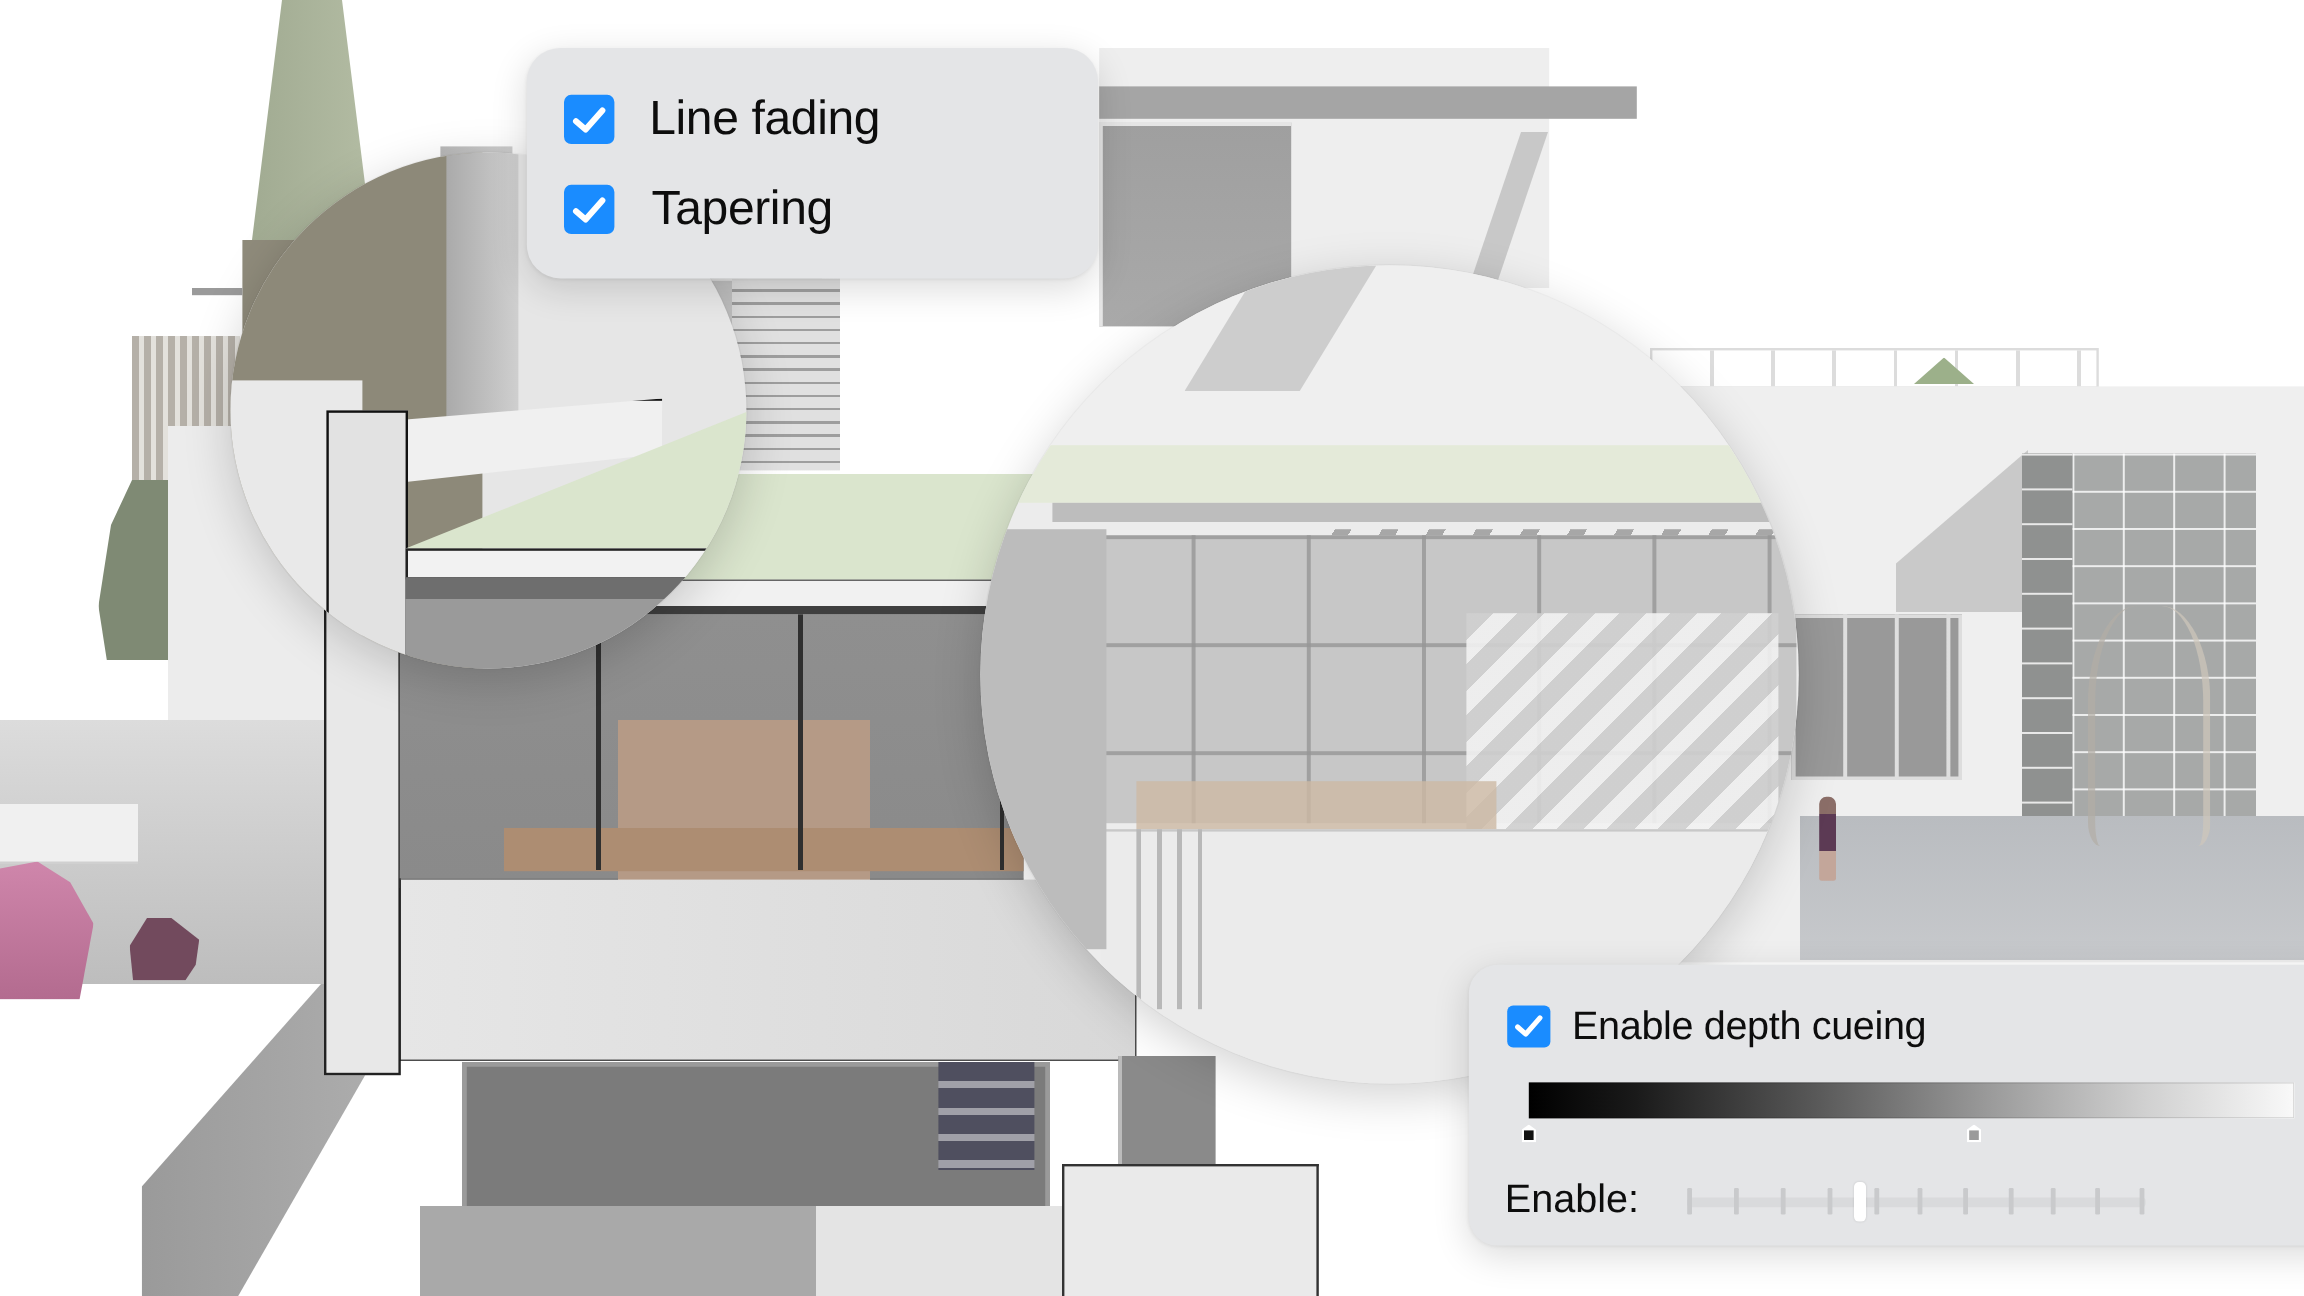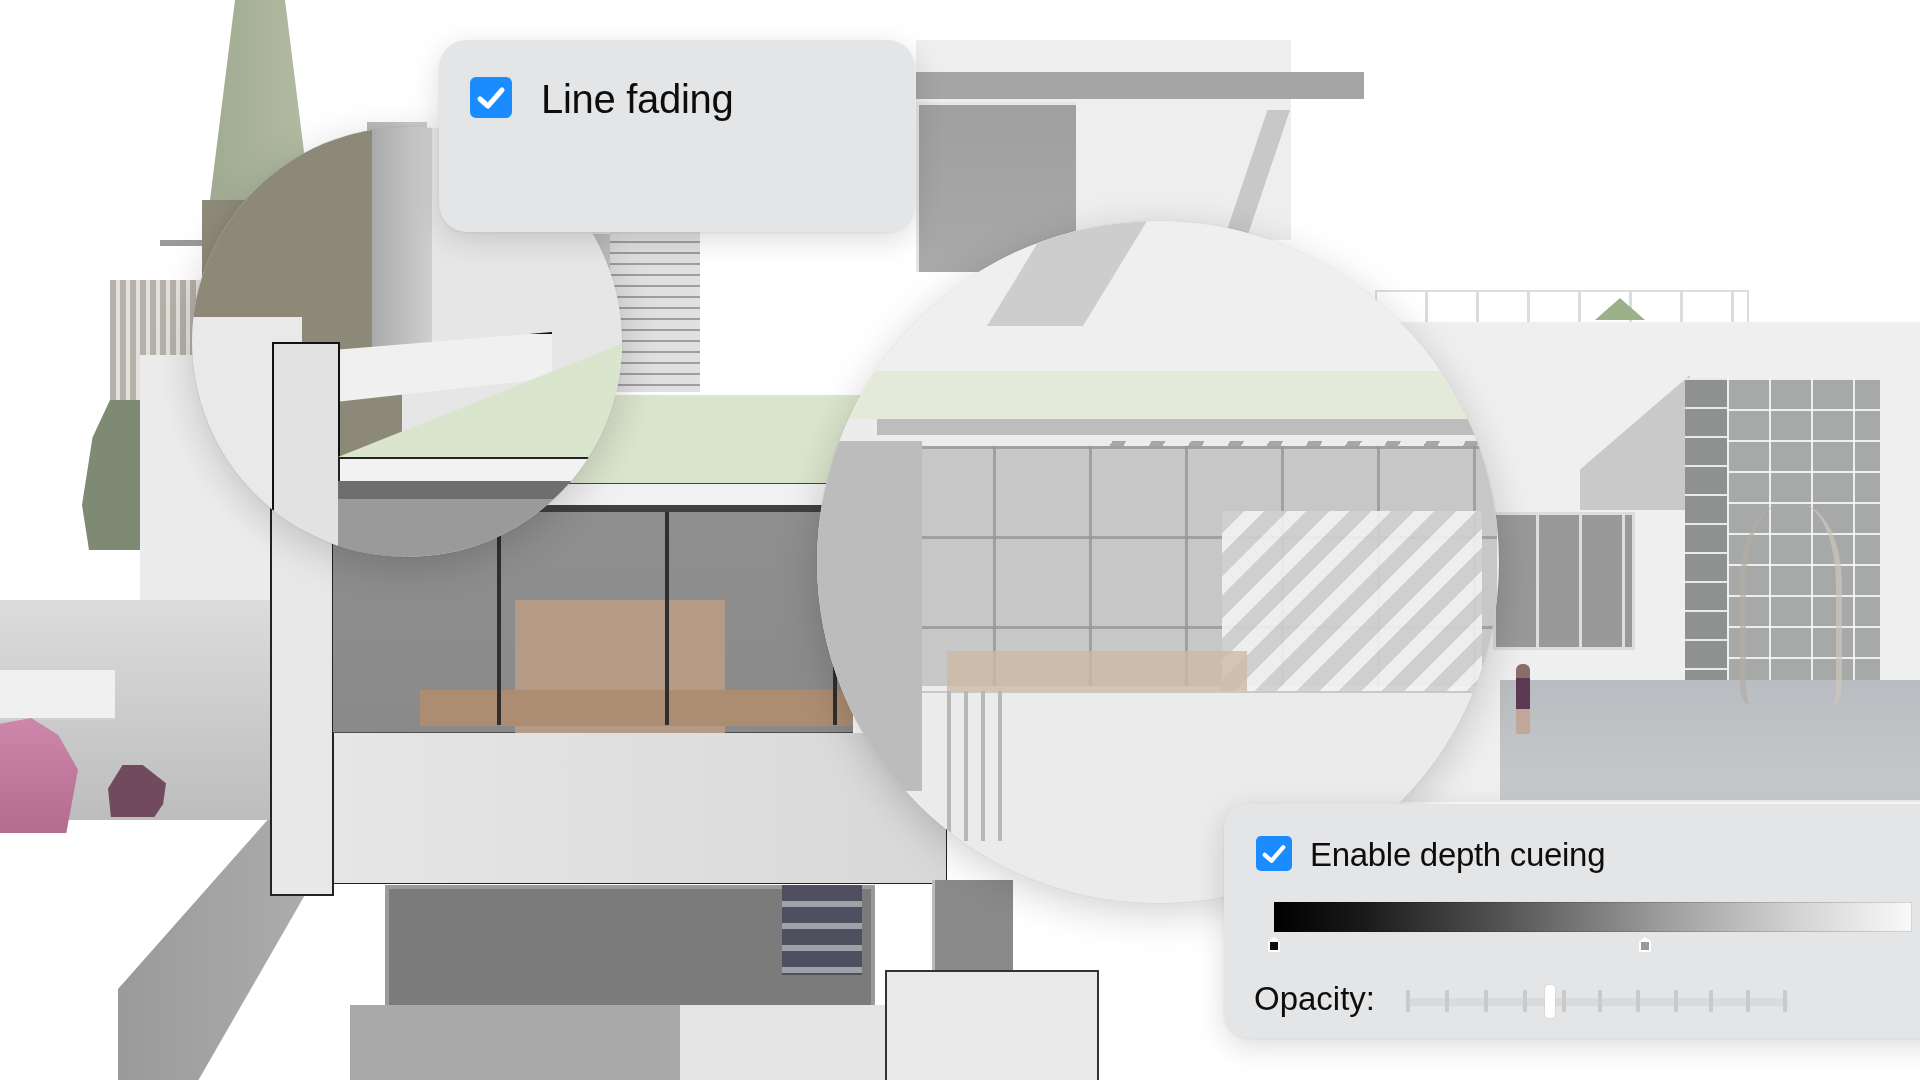--- a/index.html
+++ b/index.html
@@ -17,21 +17,21 @@
     box-shadow: 0 10px 40px rgba(0,0,0,0.18), 0 0 0 1px rgba(0,0,0,0.03);
   }
 
   
   .panel {
     position: absolute;
     background: #e4e5e7;
     border-radius: 28px;
     box-shadow: 0 8px 30px rgba(0,0,0,0.14), 0 1px 3px rgba(0,0,0,0.06);
   }
-  .cb-row { position: absolute; display: flex; }
+  .cb-row { position: absolute; display: flex; align-items: center; }
   .checkbox {
     width: 42px; height: 41px; border-radius: 6px;
     background: #1a8cff; display: flex; align-items: center; justify-content: center;
     cursor: pointer; flex: none;
   }
   .checkbox.small { width: 36px; height: 35px; border-radius: 5px; }
   .cb-label { color: #0d0d0d; font-size: 40px; letter-spacing: -0.3px; white-space: nowrap; }
   .cb-label.small { font-size: 33px; }
 
   .gradient-bar {
@@ -142,20 +142,28 @@
 
 <div class="panel" style="left:439px;top:40px;width:476px;height:192px;">
   <div class="cb-row" style="left:31px;top:37px;">
     <div class="checkbox">
       <svg width="30" height="26" viewBox="0 0 30 26">
         <path d="M4 14 L12 21 L26 5" fill="none" stroke="#fff" stroke-width="5" stroke-linecap="round" stroke-linejoin="round"></path>
       </svg>
     </div>
     <span class="cb-label" style="margin-left:29px;">Line fading</span>
   </div>
+  <div class="cb-row" style="left:31px;top:112px;">
+    <div class="checkbox">
+      <svg width="30" height="26" viewBox="0 0 30 26">
+        <path d="M4 14 L12 21 L26 5" fill="none" stroke="#fff" stroke-width="5" stroke-linecap="round" stroke-linejoin="round"></path>
+      </svg>
+    </div>
+    <span class="cb-label" style="margin-left:31px;">Tapering</span>
+  </div>
 </div>
 
 <div class="panel" style="left:1224px;top:804px;width:740px;height:234px;border-radius:24px;">
 </div>
 <div class="cb-row" style="left:1256px;top:836px;">
   <div class="checkbox small">
     <svg width="26" height="22" viewBox="0 0 30 26">
       <path d="M4 14 L12 21 L26 5" fill="none" stroke="#fff" stroke-width="5" stroke-linecap="round" stroke-linejoin="round"></path>
     </svg>
   </div>
@@ -163,21 +171,21 @@
 </div>
 
 <div class="gradient-bar"></div>
 <div class="marker" style="left:1268px;top:937px;">
   <i style="background:#111;"></i>
 </div>
 <div class="marker" style="left:1639px;top:937px;">
   <i style="background:#9a9a9a;"></i>
 </div>
 
-<span class="opacity-label">Opacity:</span>
+<span class="opacity-label">Enable:</span>
 <div class="slider-track"></div>
 <div>
   <div class="tick" style="left:1406px;"></div>
   <div class="tick" style="left:1445px;"></div>
   <div class="tick" style="left:1484px;"></div>
   <div class="tick" style="left:1523px;"></div>
   <div class="tick" style="left:1562px;"></div>
   <div class="tick" style="left:1598px;"></div>
   <div class="tick" style="left:1636px;"></div>
   <div class="tick" style="left:1674px;"></div>

